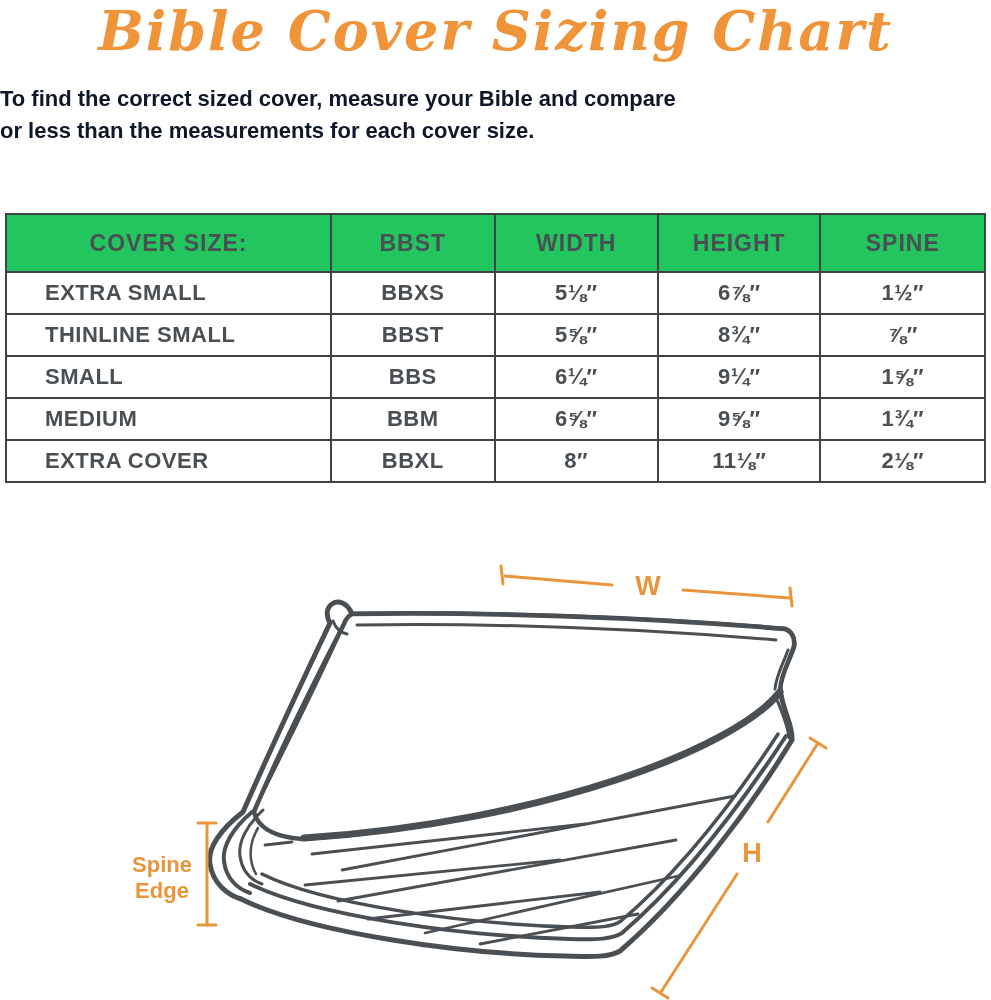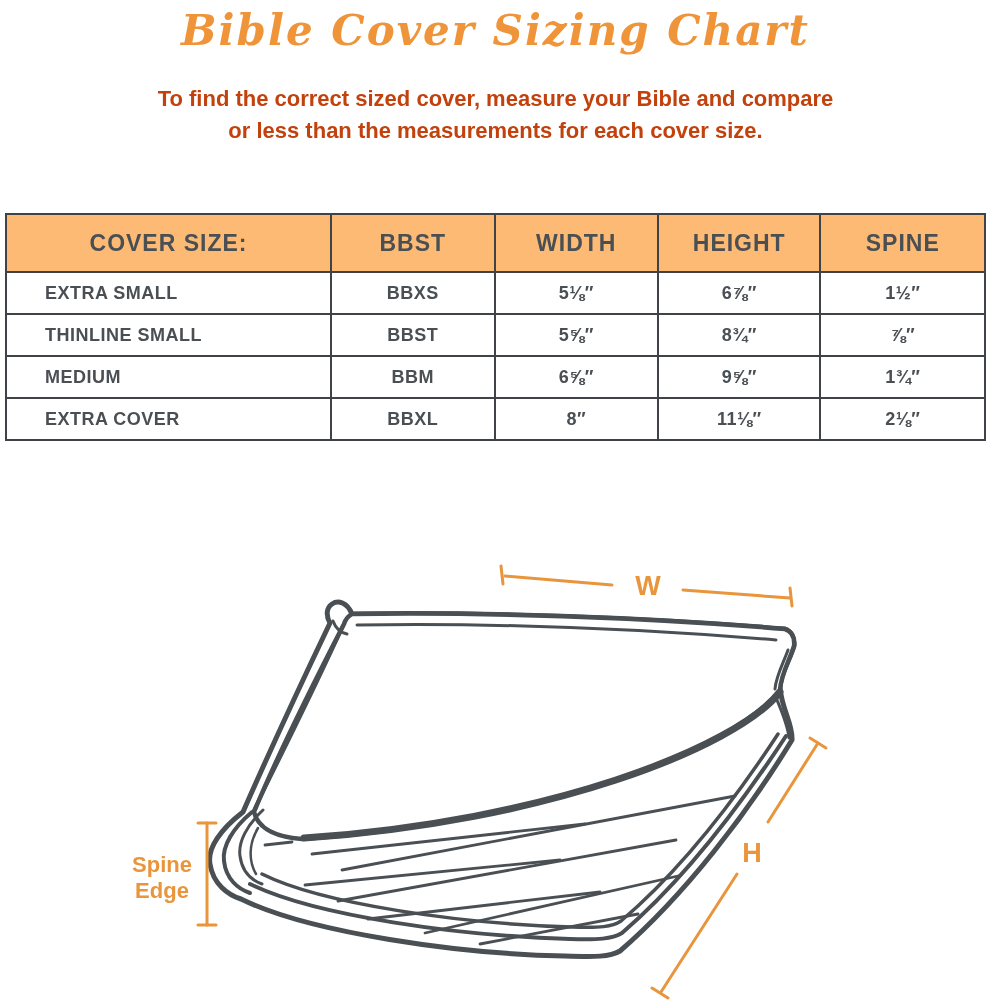--- a/index.html
+++ b/index.html
@@ -3,36 +3,36 @@
 <meta charset="utf-8">
 <style>
   html,body { margin:0; padding:0; background:#ffffff; }
   .page {
     position:relative; width:991px; height:1000px; background:#ffffff;
     font-family:"Liberation Sans","DejaVu Sans",sans-serif; overflow:hidden;
   }
   .title {
     position:absolute; top:0px; left:0; right:0; text-align:center;
     font-family:"DejaVu Serif", serif; font-style:italic; font-weight:bold;
-    font-size:42px; line-height:62px; color:#EF9439; letter-spacing:2px;
+    font-size:54px; line-height:62px; color:#EF9439; letter-spacing:2px;
   }
   .subtitle {
-    position:absolute; top:83px; left:0; right:0; text-align:center;
-    font-size:22px; line-height:31.5px; color:#c2410c; font-weight:bold;
+    position:absolute; top:83px; left:0; right:0; text-align:left;
+    font-size:22px; line-height:31.5px; color:#0f172a; font-weight:bold;
   }
   table.size-table {
     position:absolute; top:213px; left:5px; width:981px;
     border-collapse:collapse; table-layout:fixed; color:#4A4F54;
   }
   .size-table th {
-    height:54px; background:#fdba74; border:2px solid #3F4347;
+    height:54px; background:#22c55e; border:2px solid #3F4347;
     font-size:23px; letter-spacing:1px; font-weight:bold; text-align:center;
   }
   .size-table td {
-    height:38px; border:2px solid #3F4347; font-size:18px;
+    height:38px; border:2px solid #3F4347; font-size:22px;
     font-weight:bold; text-align:center; letter-spacing:0.5px;
   }
   .size-table td.col-size { text-align:left; padding-left:38px; }
   .diagram { position:absolute; top:540px; left:0; width:991px; height:460px; }
   .measure-label { font-weight:bold; font-family:"Liberation Sans","DejaVu Sans",sans-serif; }
 </style>
 </head>
 <body>
 
 <div class="page">
@@ -70,20 +70,27 @@
           <td>1½″</td>
         </tr>
         <tr>
           <td class="col-size">THINLINE SMALL</td>
           <td>BBST</td>
           <td>5⅝″</td>
           <td>8¾″</td>
           <td>⅞″</td>
         </tr>
         <tr>
+          <td class="col-size">SMALL</td>
+          <td>BBS</td>
+          <td>6¼″</td>
+          <td>9¼″</td>
+          <td>1⅝″</td>
+        </tr>
+        <tr>
           <td class="col-size">MEDIUM</td>
           <td>BBM</td>
           <td>6⅝″</td>
           <td>9⅝″</td>
           <td>1¾″</td>
         </tr>
         <tr>
           <td class="col-size">EXTRA COVER</td>
           <td>BBXL</td>
           <td>8″</td>

